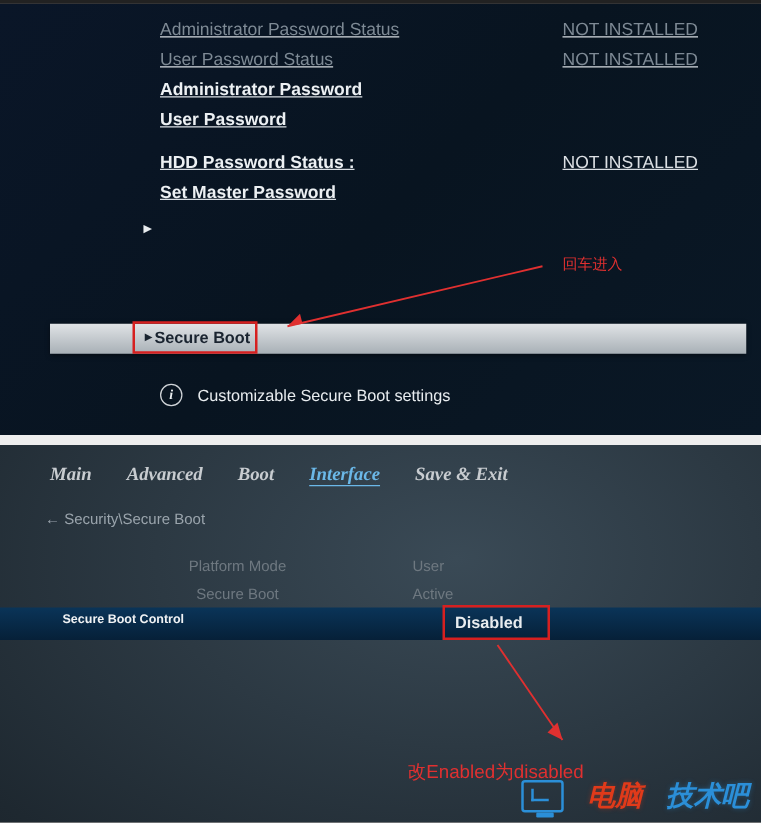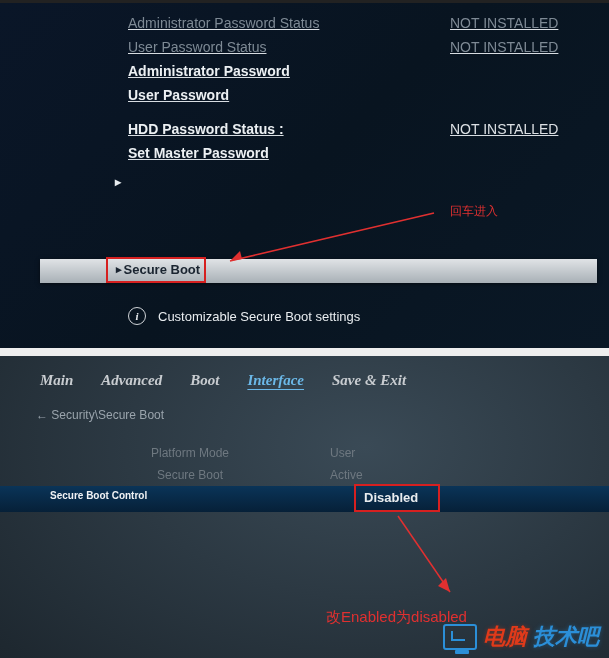--- a/index.html
+++ b/index.html
@@ -225,21 +225,21 @@
       font-family: "Microsoft YaHei", sans-serif;
       margin-top: 12px;
     }
     
     
     .wm {
       position: absolute;
       right: 10px; bottom: 6px;
       display: flex;
       align-items: center;
-      gap: 6px;
+      gap: 19px;
       font-family: "Microsoft YaHei", sans-serif;
       font-weight: 800;
       font-size: 22px;
       font-style: italic;
     }
     .wm-icon {
       width: 34px; height: 26px;
       border: 2.5px solid #2b8fd8;
       border-radius: 3px;
       position: relative;

